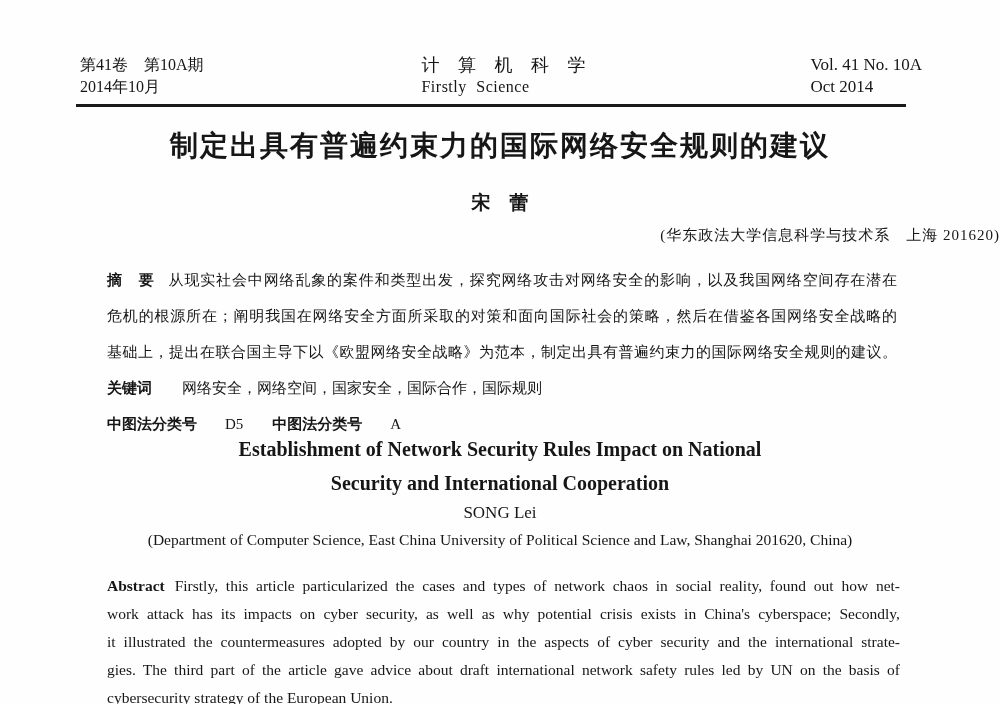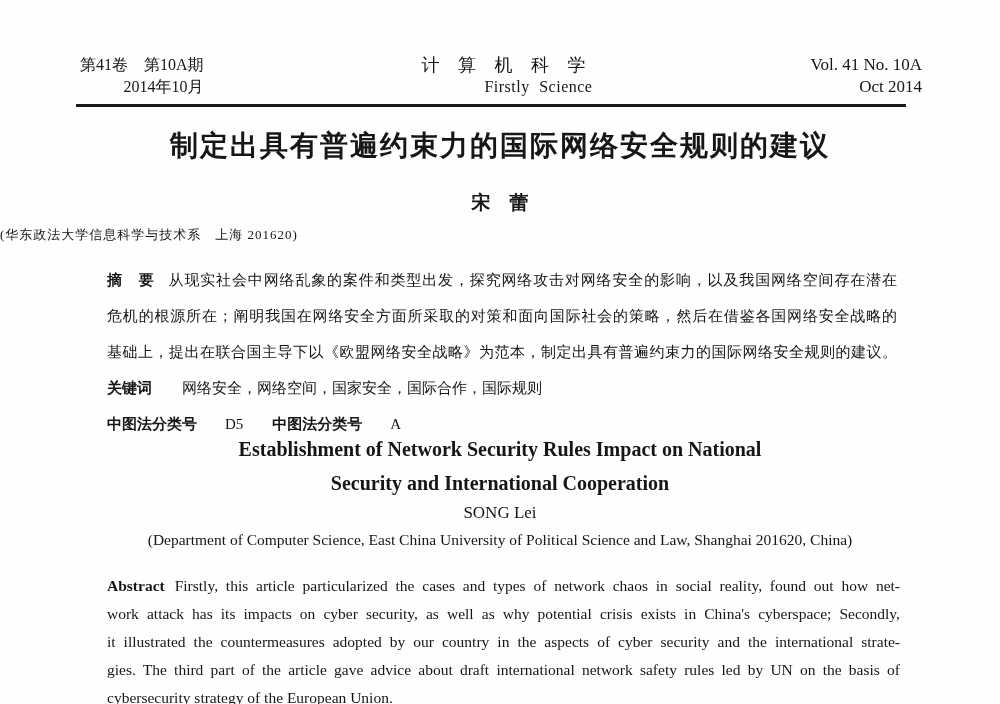--- a/index.html
+++ b/index.html
@@ -14,21 +14,21 @@
     font-family: "Liberation Serif", "DejaVu Serif", serif;
   }
   
   .hdr {
     position: absolute;
     top: 54px; left: 80px; right: 78px;
     display: flex;
     justify-content: space-between;
     align-items: flex-start;
   }
-  .hdr-col { text-align: right; line-height: 22px; }
+  .hdr-col { text-align: left; line-height: 22px; }
   .hdr-left { font-size: 16px; }
   .hdr-center .cn { font-size: 18px; letter-spacing: 7px; }
   .hdr-center .en { font-size: 16px; word-spacing: 5px; letter-spacing: .5px; }
   .hdr-right { font-size: 17px; }
   .rule {
     position: absolute;
     top: 104px; left: 76px;
     width: 830px; height: 3px;
     background: #1a1a1a;
   }
@@ -46,22 +46,22 @@
     position: absolute;
     top: 190px; left: 0; right: 0;
     text-align: center;
     font-size: 19px;
     font-weight: bold;
     font-family: "Liberation Sans", "DejaVu Sans", sans-serif;
   }
   .aff-cn {
     position: absolute;
     top: 226px; left: 0; right: 0;
-    text-align: left;
-    font-size: 13px;
+    text-align: right;
+    font-size: 15px;
     letter-spacing: 1px;
   }
   .abs-cn {
     position: absolute;
     top: 262px; left: 107px;
     width: 790px;
     font-size: 15px;
     line-height: 36px;
   }
   .jline { text-align: justify; text-align-last: justify; }

